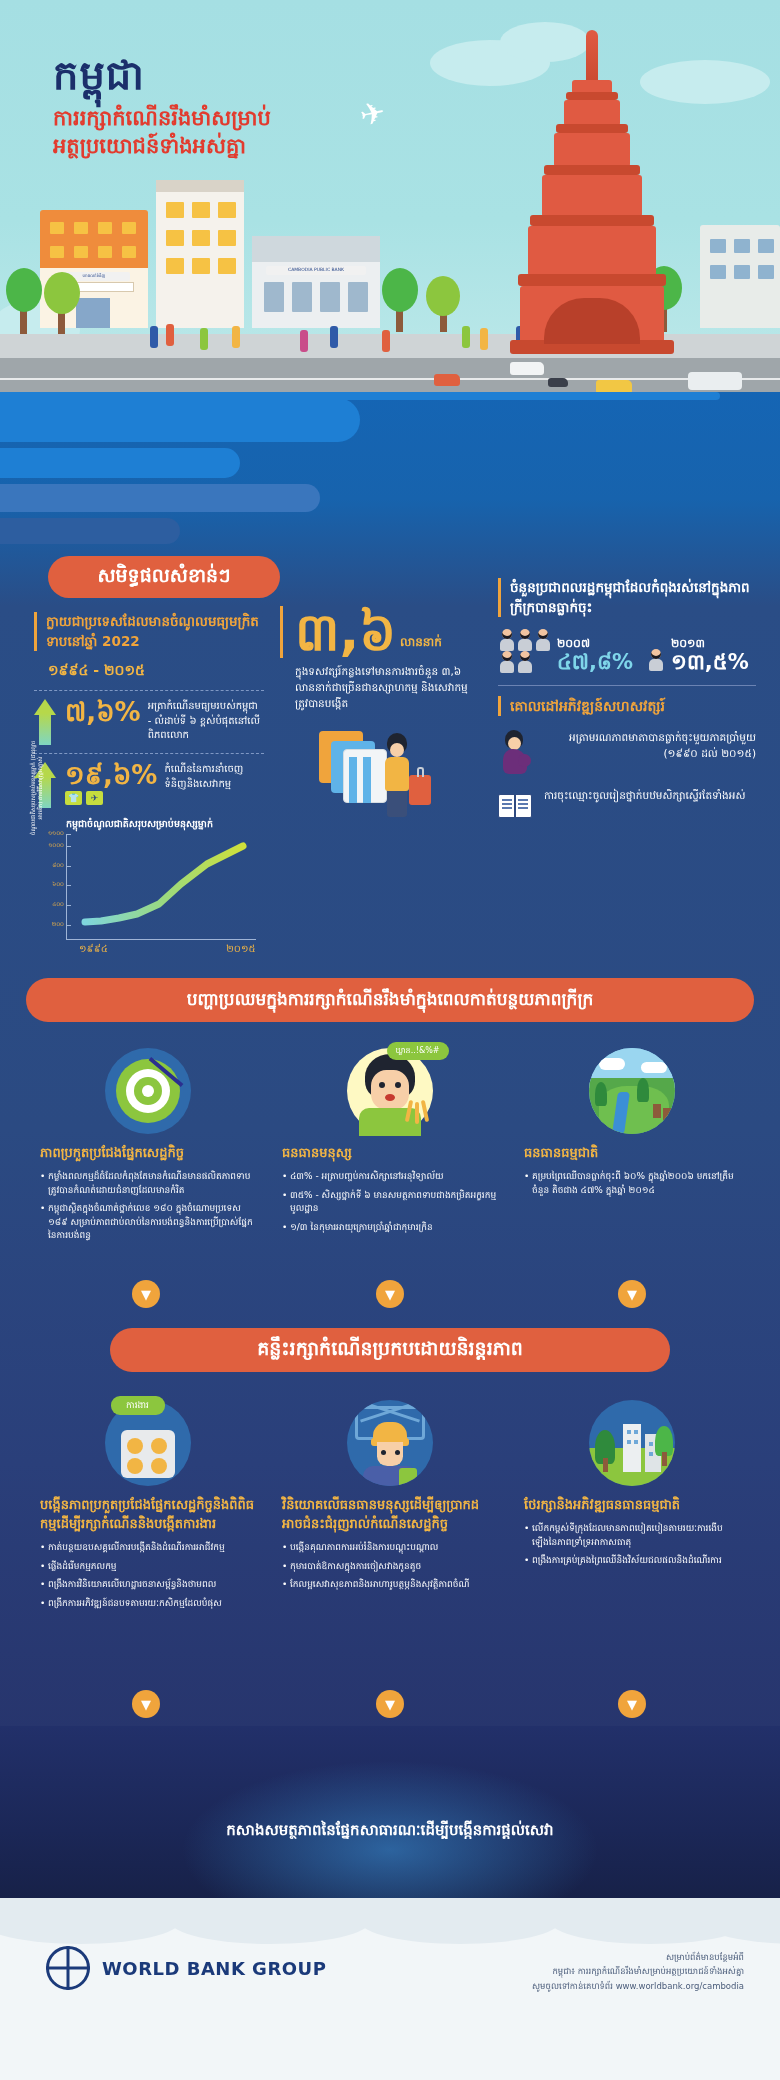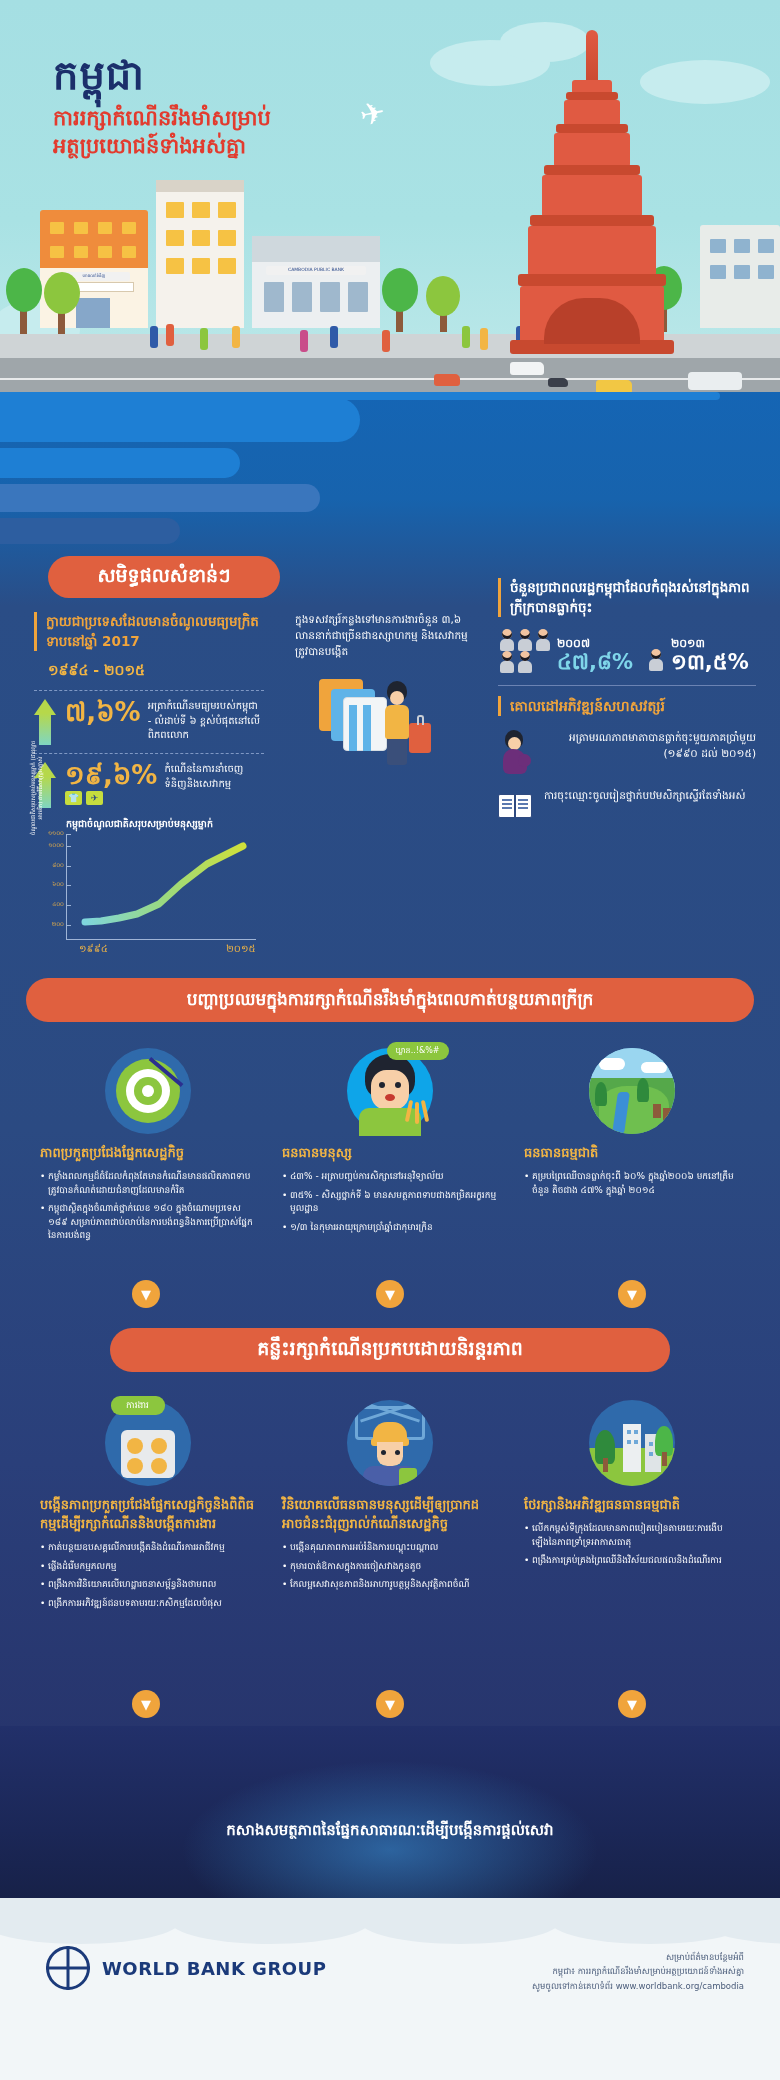--- a/index.html
+++ b/index.html
@@ -257,21 +257,21 @@
     <div class="wave3" style="left:-40px;top:92px;width:360px;height:28px;"></div>
     <div class="wave2" style="left:-60px;top:126px;width:240px;height:26px;"></div>
     <div class="wave" style="left:-60px;top:0px;width:780px;height:8px;"></div>
   </div>
 
   <div class="banner b1">
     <span>សមិទ្ធផលសំខាន់ៗ</span>
   </div>
 
   <div class="col" style="left:34px; top:612px; width:230px;">
-    <div class="col-head">ក្លាយជាប្រទេសដែលមានចំណូលមធ្យមក្រិតទាបនៅឆ្នាំ 2017</div>
+    <div class="col-head">ក្លាយជាប្រទេសដែលមានចំណូលមធ្យមក្រិតទាបនៅឆ្នាំ 2022</div>
     <div class="yrs">១៩៩៤ - ២០១៥</div>
     <div class="statrow dashed">
       <div class="arrow-up">
         <div class="head"></div>
           <div class="shaft"></div>
       </div>
       <div style="flex:1;">
         <div style="display:flex; gap:7px; align-items:flex-start;">
           <div class="bignum">៧,៦%</div>
           <div class="stxt" style="flex:1;">អត្រាកំណើនមធ្យមរបស់កម្ពុជា - លំដាប់ទី ៦ ខ្ពស់បំផុតនៅលើពិភពលោក</div>
@@ -323,20 +323,24 @@
           </linearGradient>
         </defs>
         <polyline points="18,88 34,87 52,84 70,80 92,70 114,50 140,30 176,12" fill="none" stroke="url(#lg)" stroke-width="7" stroke-linecap="round" stroke-linejoin="round"></polyline>
       </svg>
       <div class="xtick" style="left:14%;">១៩៩៤</div>
       <div class="xtick" style="left:92%;">២០១៥</div>
     </div>
   </div>
 
   <div class="col" style="left:280px; top:606px; width:190px;">
+    <div style="display:flex;align-items:flex-end;">
+      <div class="cnum">៣,៦</div>
+      <div style="color:#f2b544;font-size:12px;font-weight:bold;margin:0 0 6px 4px;">លាននាក់</div>
+    </div>
     <div class="ctxt">ក្នុងទសវត្សរ៍កន្លងទៅមានការងារចំនួន ៣,៦ លាននាក់ជាច្រើនជាឧស្សាហកម្ម និងសេវាកម្មត្រូវបានបង្កើត</div>
 
     <div class="traveler">
       <div class="shirt" style="left:4px;top:8px;width:44px;height:52px;background:#f0a43c;"></div>
       <div class="shirt" style="left:16px;top:18px;width:44px;height:52px;background:#5fb3e8;"></div>
       <div class="shirt" style="left:28px;top:26px;width:44px;height:54px;background:#f2f5f7;border:1px solid #d6dde2;"></div>
       <div style="position:absolute;left:34px;top:34px;width:8px;height:46px;background:#5fb3e8;"></div>
       <div style="position:absolute;left:48px;top:34px;width:8px;height:46px;background:#5fb3e8;"></div>
 
       <div style="position:absolute;left:72px;top:10px;width:20px;height:20px;background:#1f2430;border-radius:50% 50% 40% 40%;"></div>
@@ -434,21 +438,21 @@
       <div style="position:absolute;left:40px;top:22px;width:42px;height:4px;background:#2b2f8f;transform:rotate(40deg);"></div>
     </div>
     <div class="p-title">ភាពប្រកួតប្រជែងផ្នែកសេដ្ឋកិច្ច</div>
     <ul class="p-list">
       <li>កម្លាំងពលកម្មដ៏ធំដែលកំពុងតែមានកំណើនមានផលិតភាពទាបត្រូវបានកំណត់ដោយជំនាញដែលមានកំរិត</li>
       <li>កម្ពុជាស្ថិតក្នុងចំណាត់ថ្នាក់លេខ ១៨០ ក្នុងចំណោមប្រទេស ១៨៩ សម្រាប់ភាពជាប់លាប់នៃការបង់ពន្ធនិងការប្រើប្រាស់ផ្នែកនៃការបង់ពន្ធ</li>
     </ul>
   </div>
 
   <div class="panel" style="left:282px; top:1048px;">
-    <div class="circ-ic" style="background:#0ea5e9;overflow:visible;">
+    <div class="circ-ic" style="background:#fef9c3;overflow:visible;">
       <div style="position:absolute;left:18px;top:6px;width:50px;height:46px;background:#1f2430;border-radius:50% 50% 40% 40%;"></div>
       <div style="position:absolute;left:24px;top:22px;width:38px;height:40px;background:#f7cfa8;border-radius:40%;"></div>
       <div style="position:absolute;left:32px;top:34px;width:6px;height:6px;background:#1f2430;border-radius:50%;"></div>
       <div style="position:absolute;left:48px;top:34px;width:6px;height:6px;background:#1f2430;border-radius:50%;"></div>
       <div style="position:absolute;left:38px;top:46px;width:10px;height:7px;background:#c6392f;border-radius:50%;"></div>
       <div style="position:absolute;left:12px;top:60px;width:62px;height:28px;background:#8cc63e;border-radius:10px 10px 0 0;"></div>
       <div style="position:absolute;left:56px;top:52px;width:30px;height:26px;">
         <div style="position:absolute;left:4px;top:0;width:4px;height:22px;background:#f2b544;border-radius:2px;transform:rotate(12deg);"></div>
         <div style="position:absolute;left:12px;top:2px;width:4px;height:22px;background:#f2b544;border-radius:2px;"></div>
         <div style="position:absolute;left:20px;top:0;width:4px;height:22px;background:#f2b544;border-radius:2px;transform:rotate(-12deg);"></div>

